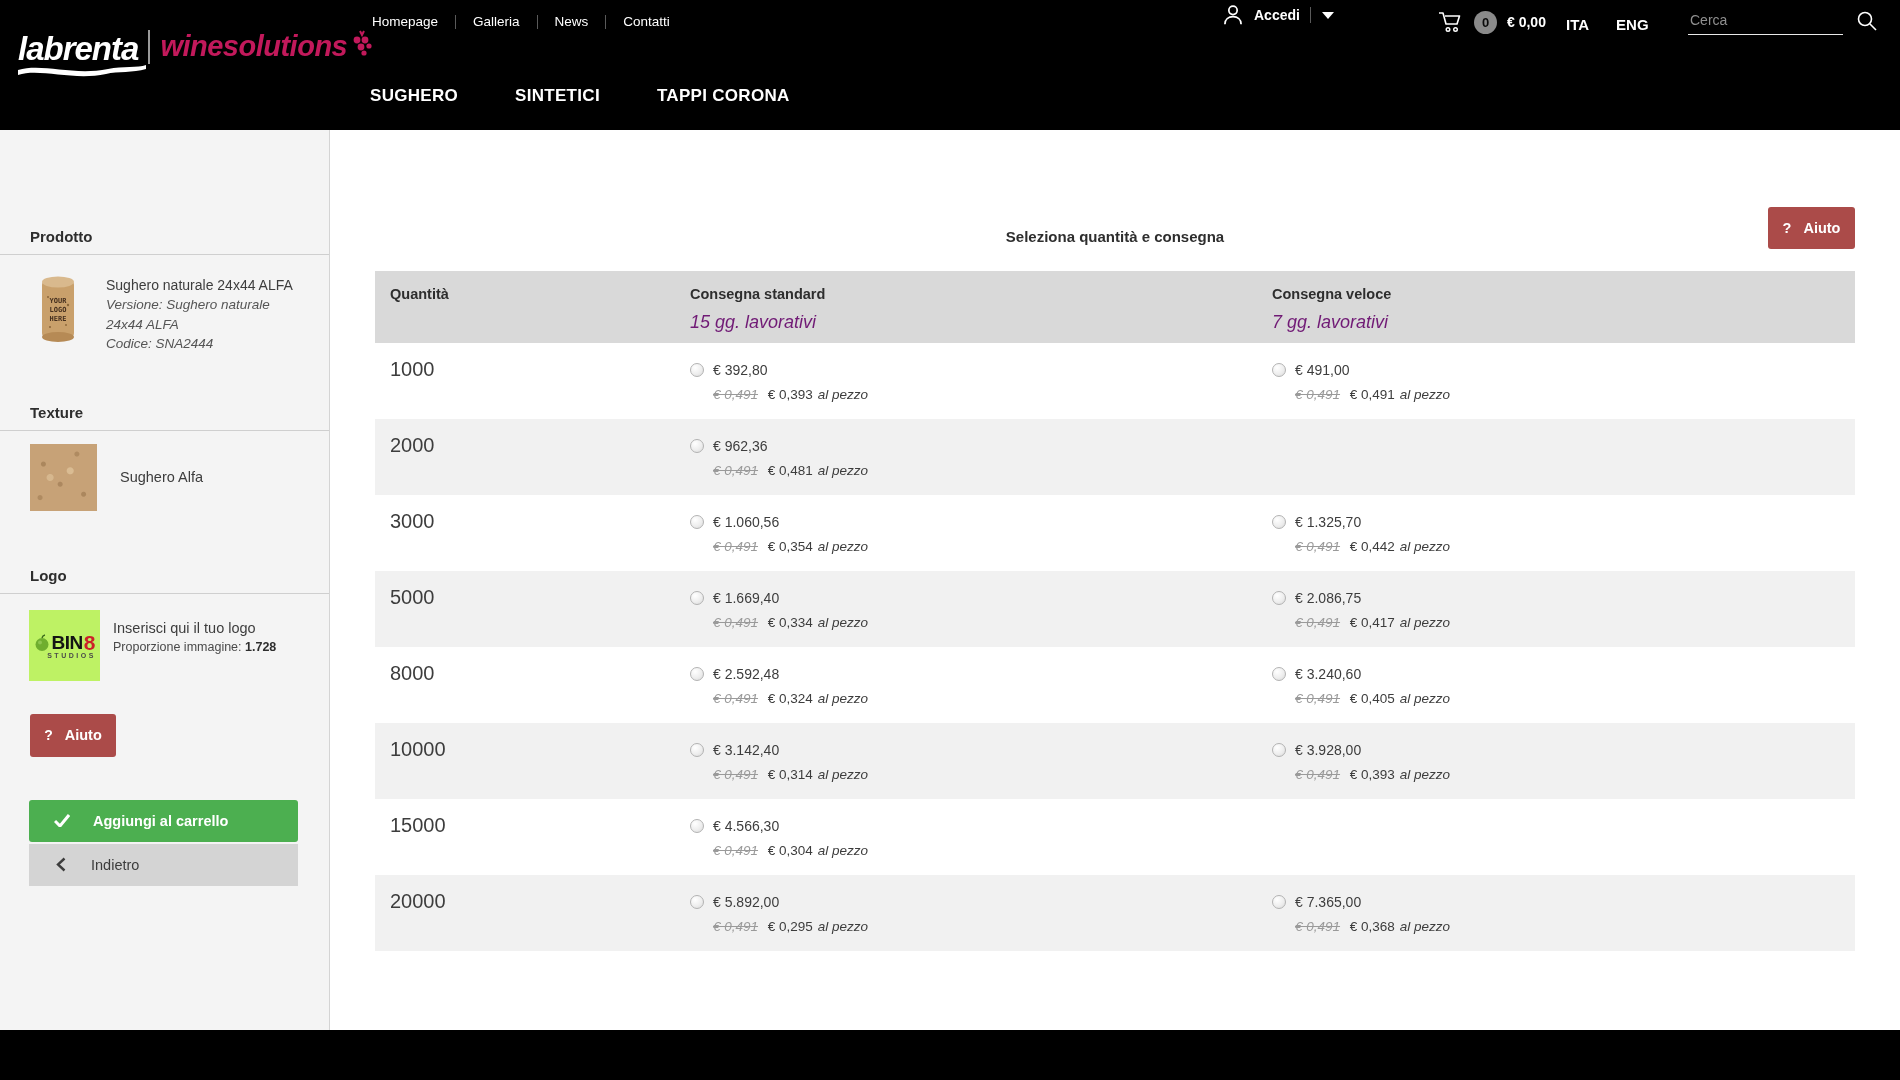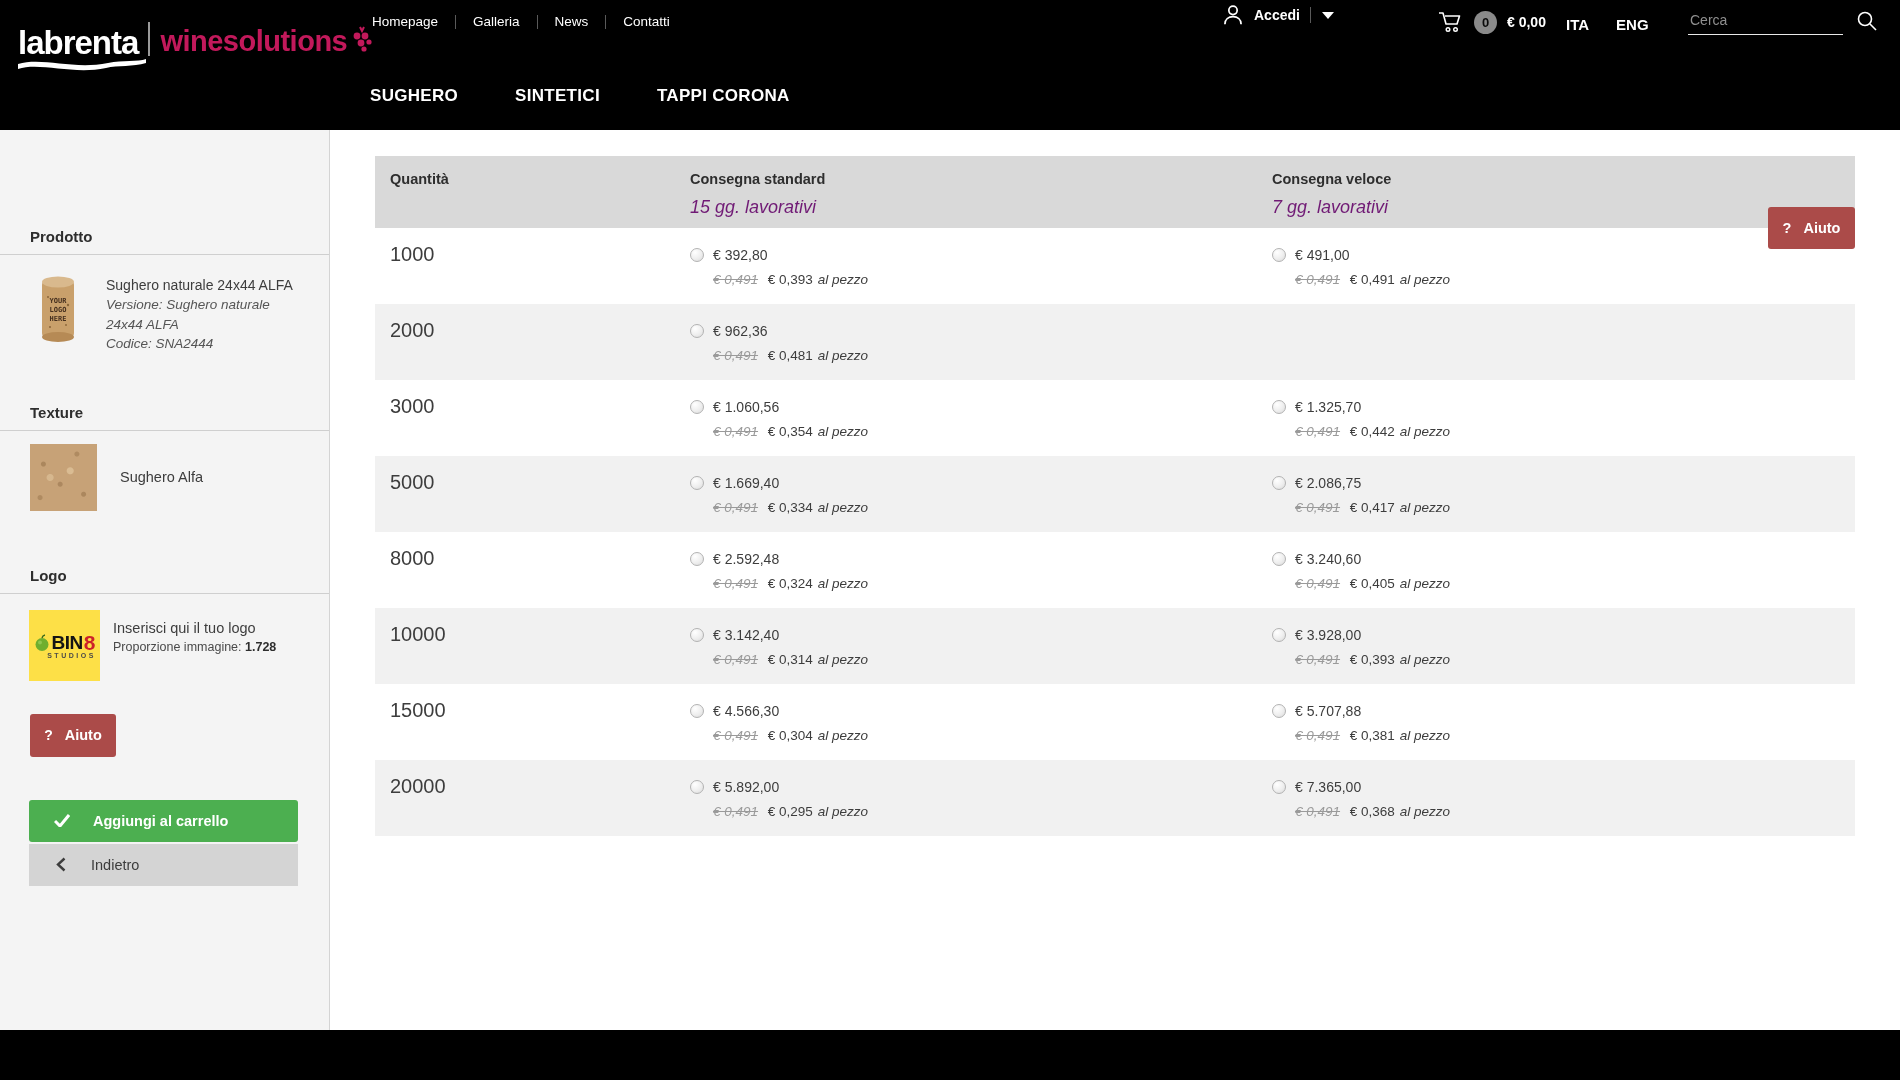--- a/index.html
+++ b/index.html
@@ -4,21 +4,21 @@
 <style>
   * { margin:0; padding:0; box-sizing:border-box; }
   html,body { width:1900px; height:1080px; overflow:hidden; }
   body { font-family:"Liberation Sans","DejaVu Sans",sans-serif; background:#fff; color:#3a3a3a; }
 
   
   .header { position:relative; width:100%; height:130px; background:#000; }
   .top-links { position:absolute; left:370px; top:14px; display:flex; align-items:center; }
   .top-links a { color:#ffffff; font-size:13.5px; text-decoration:none; padding:0 2px; cursor:pointer; }
   .top-links .sep { width:1px; height:14px; background:#5a5a5a; margin:0 15px; }
-  .brand { position:absolute; left:18px; top:22px; display:flex; align-items:flex-end; }
+  .brand { position:absolute; left:18px; top:30px; display:flex; align-items:flex-start;font-style:italic; }
   .brand .labrenta { position:relative; }
   .brand .labrenta .word { color:#fff; font-weight:bold; font-size:33px; letter-spacing:-1px; }
   .brand .labrenta svg { position:absolute; left:0; bottom:-9px; }
   .brand .bar { width:2px; height:34px; background:#9a9a9a; margin:0 10px 6px 10px; }
   .brand .winesolutions { color:#c2195b; font-weight:bold; font-size:29px; letter-spacing:-0.5px; margin-bottom:4px; }
   .brand .grapes { margin:0 0 10px 4px; }
   .account { position:absolute; left:1222px; top:4px; display:flex; align-items:center; color:#fff; }
   .account .user-svg { margin-right:10px; }
   .account .accedi { font-size:14px; font-weight:bold; cursor:pointer; }
   .account .sep { width:1px; height:16px; background:#5a5a5a; margin:0 10px; }
@@ -56,21 +56,21 @@
        radial-gradient(circle at 20% 30%, rgba(120,85,45,.35) 0 2px, transparent 3px),
        radial-gradient(circle at 70% 15%, rgba(120,85,45,.3) 0 2px, transparent 3px),
        radial-gradient(circle at 45% 60%, rgba(110,75,40,.3) 0 2px, transparent 3px),
        radial-gradient(circle at 80% 75%, rgba(120,85,45,.35) 0 2px, transparent 3px),
        radial-gradient(circle at 15% 80%, rgba(120,85,45,.3) 0 2px, transparent 3px),
        radial-gradient(circle at 60% 40%, rgba(230,205,165,.6) 0 3px, transparent 4px),
        radial-gradient(circle at 30% 50%, rgba(230,205,165,.5) 0 3px, transparent 4px);
   }
   .tex-label { margin-left:23px; font-size:14.5px; color:#3d3d3d; }
   .logo-row { display:flex; margin:16px 20px 0 29px; }
-  .logo-box { width:71px; height:71px; flex:0 0 auto; background:#fde047; display:flex; flex-direction:column; align-items:center; justify-content:center; }
+  .logo-box { width:71px; height:71px; flex:0 0 auto; background:#bef264; display:flex; flex-direction:column; align-items:center; justify-content:center; }
   .logo-box .line1 { display:flex; align-items:center; }
   .logo-box .bin { font-weight:bold; font-size:19px; color:#141414; letter-spacing:-0.5px; margin-left:2px; }
   .logo-box .eight { font-weight:bold; font-size:21px; color:#cc2229; margin-left:1px; }
   .logo-box .studios { font-size:7px; letter-spacing:2.5px; color:#4a4a4a; font-weight:bold; margin:-3px 0 0 14px; }
   .logo-text { margin-left:13px; padding-top:10px; }
   .logo-text .hint { font-size:14.5px; color:#3d3d3d; }
   .logo-text .ratio { font-size:12.5px; color:#4a4a4a; margin-top:4px; }
   .logo-text .ratio b { color:#2e2e2e; }
 
   .btn { display:flex; align-items:center; border:none; cursor:pointer; border-radius:3px; font-family:inherit; }
@@ -248,20 +248,21 @@
 
     <button class="btn btn-back">
       <svg width="10" height="15" viewBox="0 0 10 15">
         <polyline points="8.5,1.5 2,7.5 8.5,13.5" stroke="#3c3c3c" stroke-width="2.4" fill="none"></polyline>
       </svg>
       <span>Indietro</span>
     </button>
   </aside>
 
   <main class="main">
+    <div class="main-title">Seleziona quantità e consegna</div>
 
     <button class="btn btn-help-main">
       <span class="q">?</span>
       <span>Aiuto</span>
     </button>
 
     <div class="price-table">
       <div class="t-head">
         <div class="hc qty">
           <div class="h-label">Quantità</div>
@@ -403,29 +404,20 @@
     <div class="qty-cell">15000</div>
     <div class="offer">
       <div class="line1">
         <input type="radio" name="price-option" style="">
         <span class="total">€ 4.566,30</span>
       </div>
       <div class="line2">
         <span class="old">€ 0,491</span><span class="unit"> € 0,304</span><span class="suffix">al pezzo</span>
       </div>
     </div>
-    <div class="offer">
-      <div class="line1">
-        <input type="radio" name="price-option" style="">
-        <span class="total">€ 5.707,88</span>
-      </div>
-      <div class="line2">
-        <span class="old">€ 0,491</span><span class="unit"> € 0,381</span><span class="suffix">al pezzo</span>
-      </div>
-    </div>
   </div>
 
   <div class="t-row alt">
     <div class="qty-cell">20000</div>
     <div class="offer">
       <div class="line1">
         <input type="radio" name="price-option" style="">
         <span class="total">€ 5.892,00</span>
       </div>
       <div class="line2">

